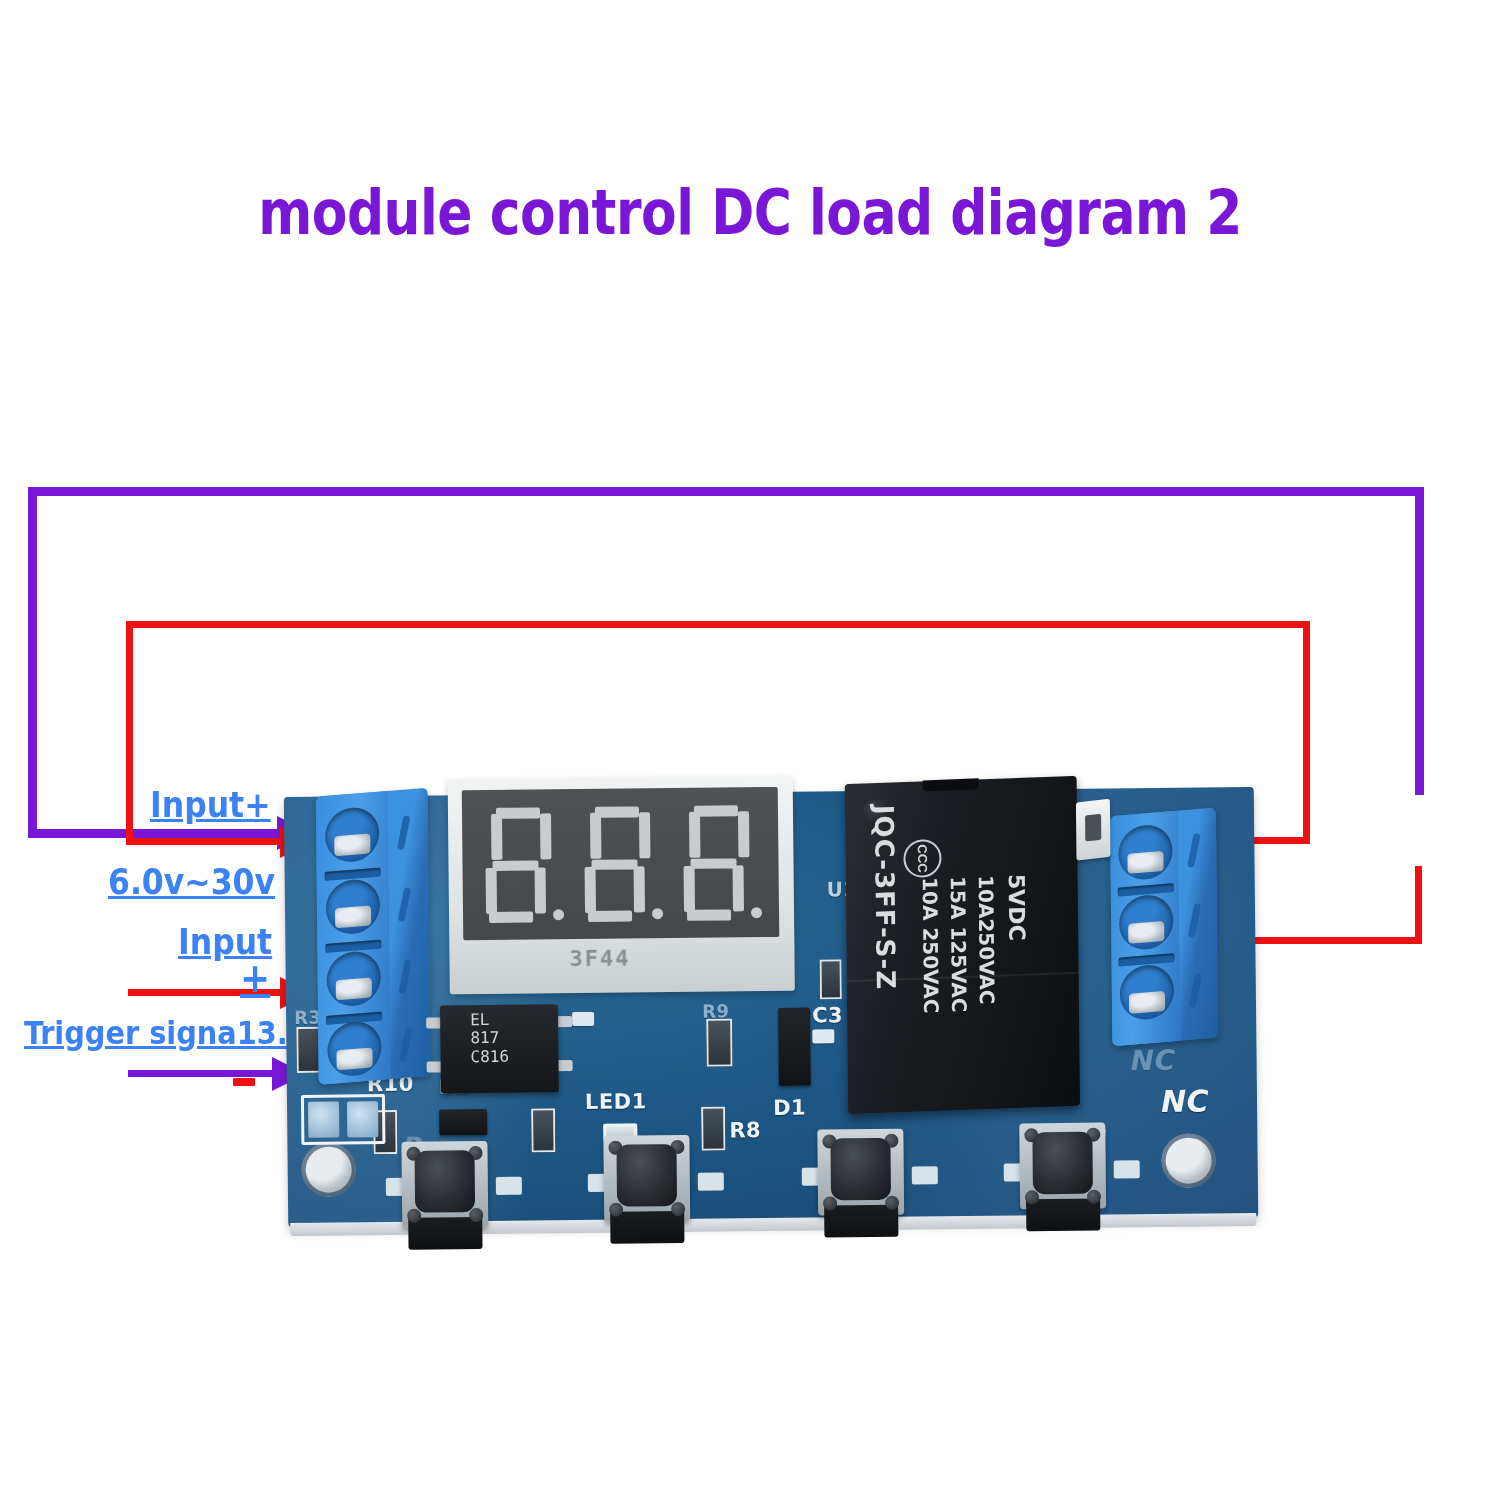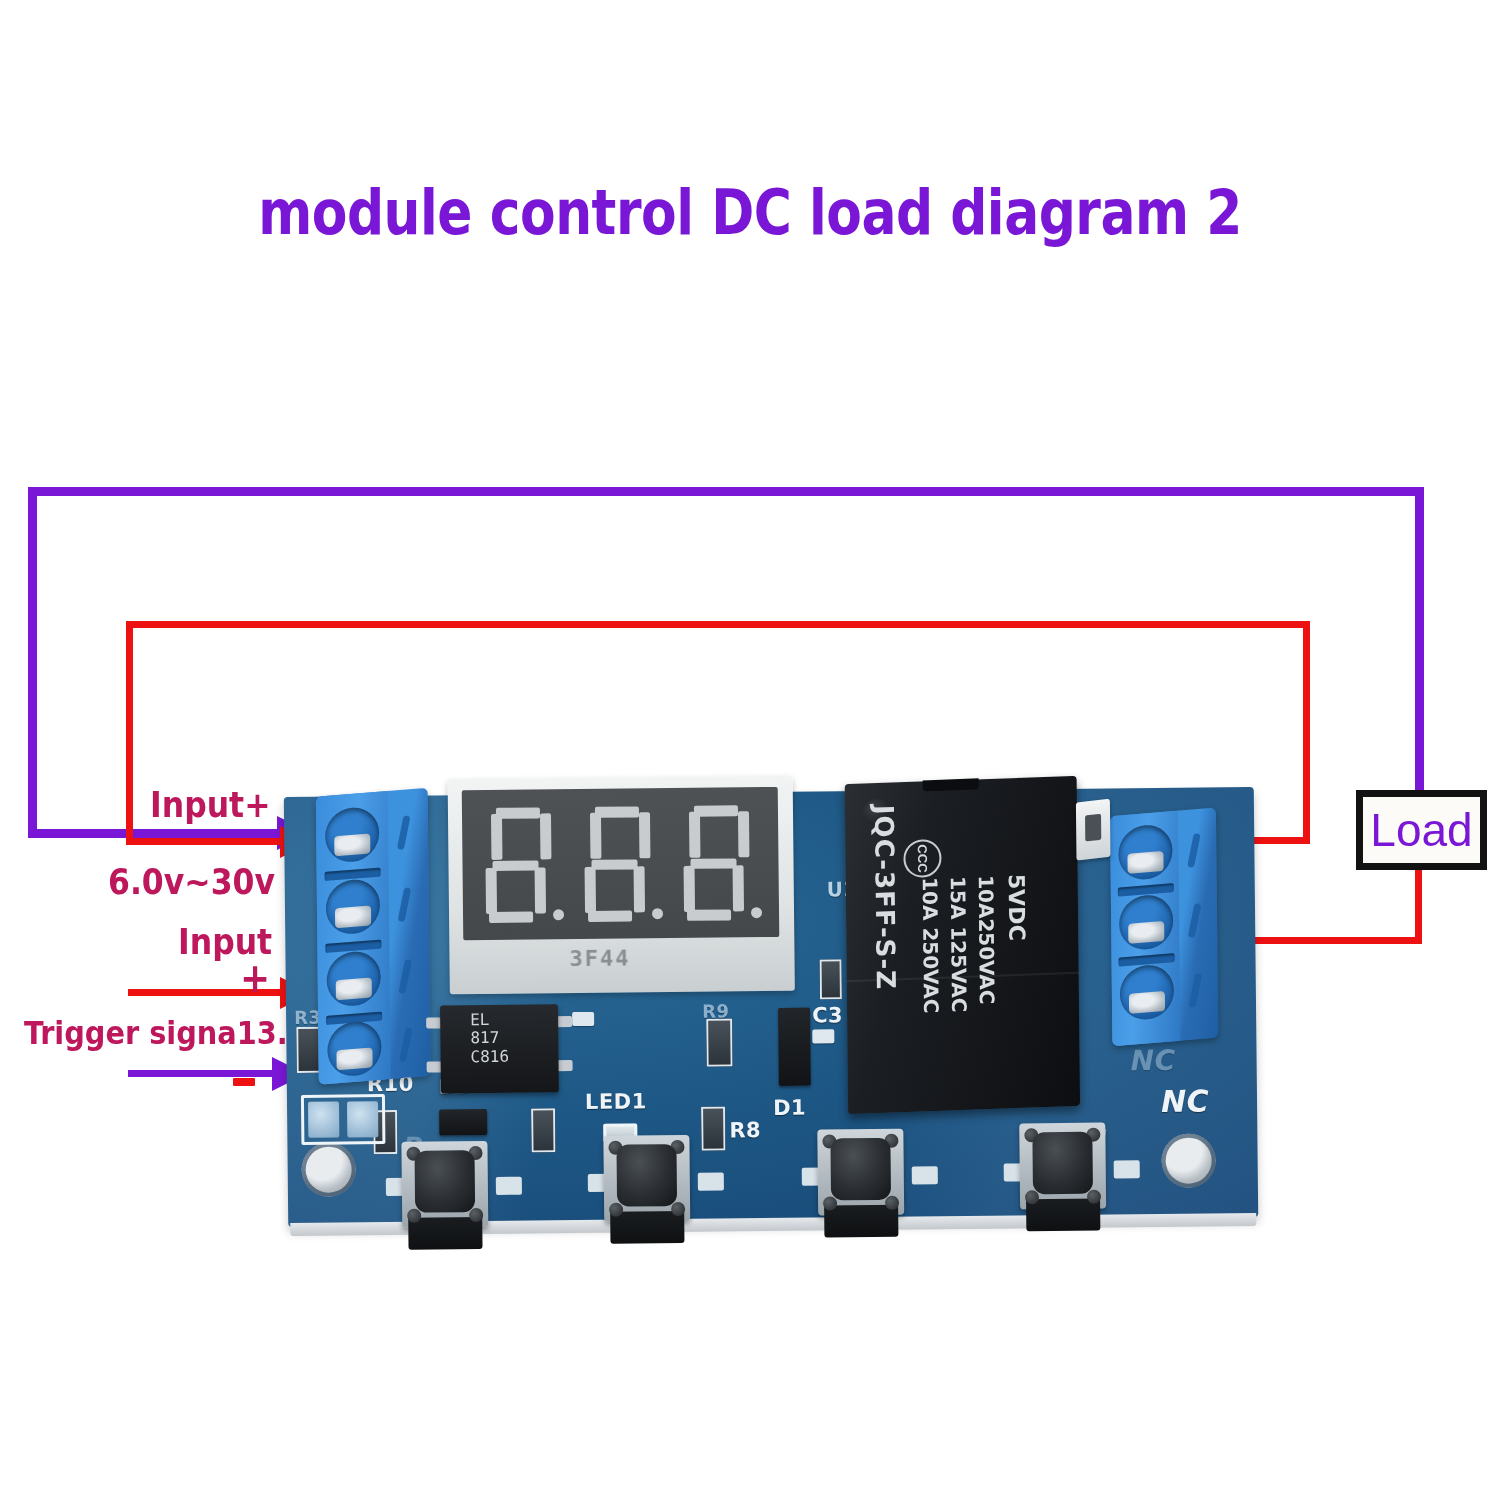--- a/index.html
+++ b/index.html
@@ -37,24 +37,25 @@
   .v7{width:7px;}
 
   
   .arrow{position:absolute;width:0;height:0;border-style:solid;}
   .arrow-r-purple{border-width:17px 0 17px 34px;border-color:transparent transparent transparent #7a17d6;}
   .arrow-r-red{border-width:16px 0 16px 32px;border-color:transparent transparent transparent #ee1111;}
 
   
   .lbl{
     position:absolute;
-    color:#be185d;
+    color:#3b82f6;
     font-family:"DejaVu Sans Condensed","Liberation Sans",sans-serif;
     font-weight:700;
     white-space:nowrap;
+    text-decoration:underline;
   }
   .lbl-inputplus{left:150px;top:785px;font-size:35px;}
   .lbl-volt{left:108px;top:862px;font-size:35px;}
   .lbl-input{left:178px;top:922px;font-size:35px;}
   .lbl-plus{left:240px;top:955px;font-size:40px;}
   .lbl-trigger{left:24px;top:1014px;font-size:32px;font-weight:600;}
   .minus-dash{position:absolute;left:233px;top:1078px;width:22px;height:8px;background:#ee1111;border-radius:1px;}
 
   
   .loadbox{
@@ -328,23 +329,20 @@
   <div class="wire w-red h7" style="left:128px;top:989px;width:158px;"></div>
   <div class="arrow arrow-r-red" style="left:280px;top:977px;"></div>
 
   <div class="wire w-purple h7" style="left:128px;top:1070px;width:150px;"></div>
   <div class="arrow arrow-r-purple" style="left:272px;top:1057px;"></div>
   <div class="minus-dash"></div>
 
   <div class="wire w-red h7" style="left:1226px;top:937px;width:196px;"></div>
   <div class="wire w-red v7" style="left:1415px;top:866px;height:78px;"></div>
 
-  <div class="loadbox">
-    <span>Load</span>
-  </div>
 
   <div class="lbl lbl-inputplus">Input+</div>
   <div class="lbl lbl-volt">6.0v~30v</div>
   <div class="lbl lbl-input">Input</div>
   <div class="lbl lbl-plus">+</div>
   <div class="lbl lbl-trigger">Trigger signa13.0v~24v</div>
 
   <div id="board">
 
     <div class="pcb"></div>

